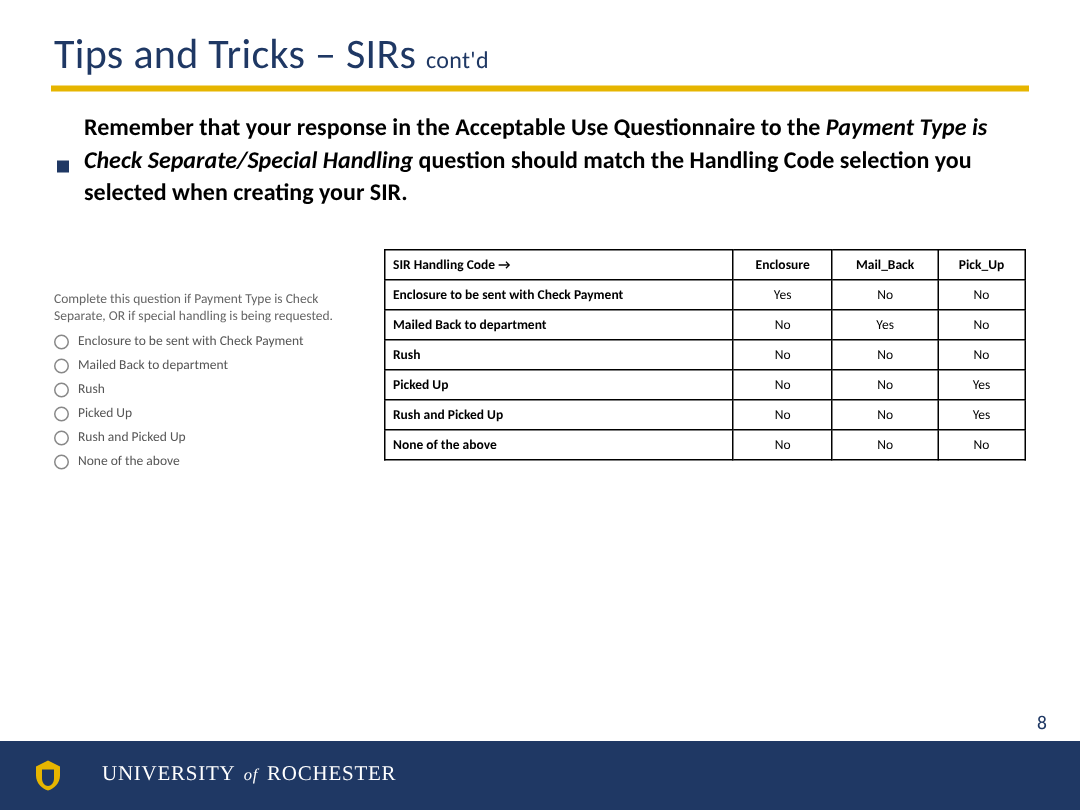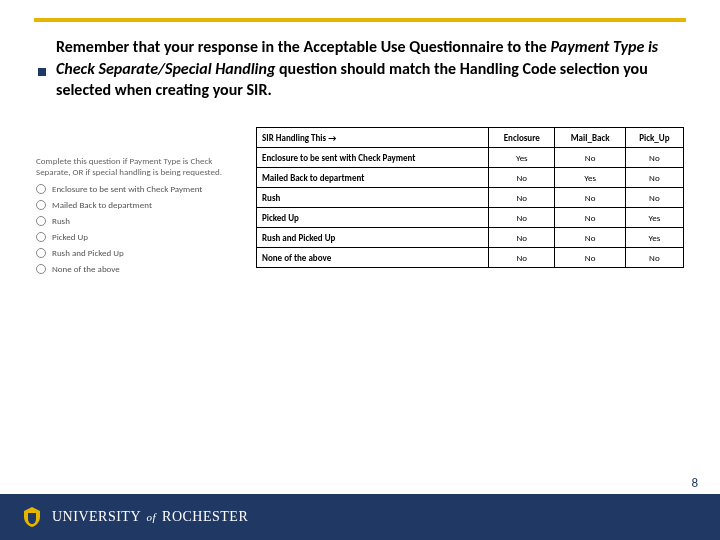--- a/index.html
+++ b/index.html
@@ -112,35 +112,39 @@
   .pagenum {
     position: absolute;
     right: 22px;
     bottom: 50px;
     font-size: 13px;
     color: #1f3864;
   }
   .logo {
     display: flex;
     align-items: center;
-    gap: 8px;
+    gap: 24px;
   }
   .logo svg { display: block; }
   .logo-text {
     font-family: Georgia, "Times New Roman", serif;
     font-size: 14px;
     letter-spacing: 0.5px;
   }
   .logo-text .of { font-style: italic; font-size: 11px; margin: 0 2px; }
 </style>
 </head>
 <body>
 
 <div class="slide">
 
+  <h1 class="title">
+    <span>Tips and Tricks – SIRs</span>
+    <span class="sub">cont'd</span>
+  </h1>
   <div class="rule"></div>
 
   <div class="bullet-row">
     <div class="sq"></div>
     <div class="bullet-text">
       <span>Remember that your response in the Acceptable Use Questionnaire to the </span><span class="ital">Payment Type is Check Separate/Special Handling</span><span> question should match the Handling Code selection you selected when creating your SIR.</span>
     </div>
   </div>
 
   <div class="content-row">
@@ -169,21 +173,21 @@
       <div class="opt">
           <span class="radio"></span>
           <span class="opt-label">None of the above</span>
         </div>
     </div>
 
     <div class="right">
       <table>
         <tbody>
             <tr>
-          <td class="hdr">SIR Handling This →</td>
+          <td class="hdr">SIR Handling Code →</td>
           <td class="hdr center">Enclosure</td>
           <td class="hdr center">Mail_Back</td>
           <td class="hdr center">Pick_Up</td>
         </tr>
         <tr>
           <td class="hdr">Enclosure to be sent with Check Payment</td>
           <td class="center">Yes</td>
           <td class="center">No</td>
           <td class="center">No</td>
         </tr>

